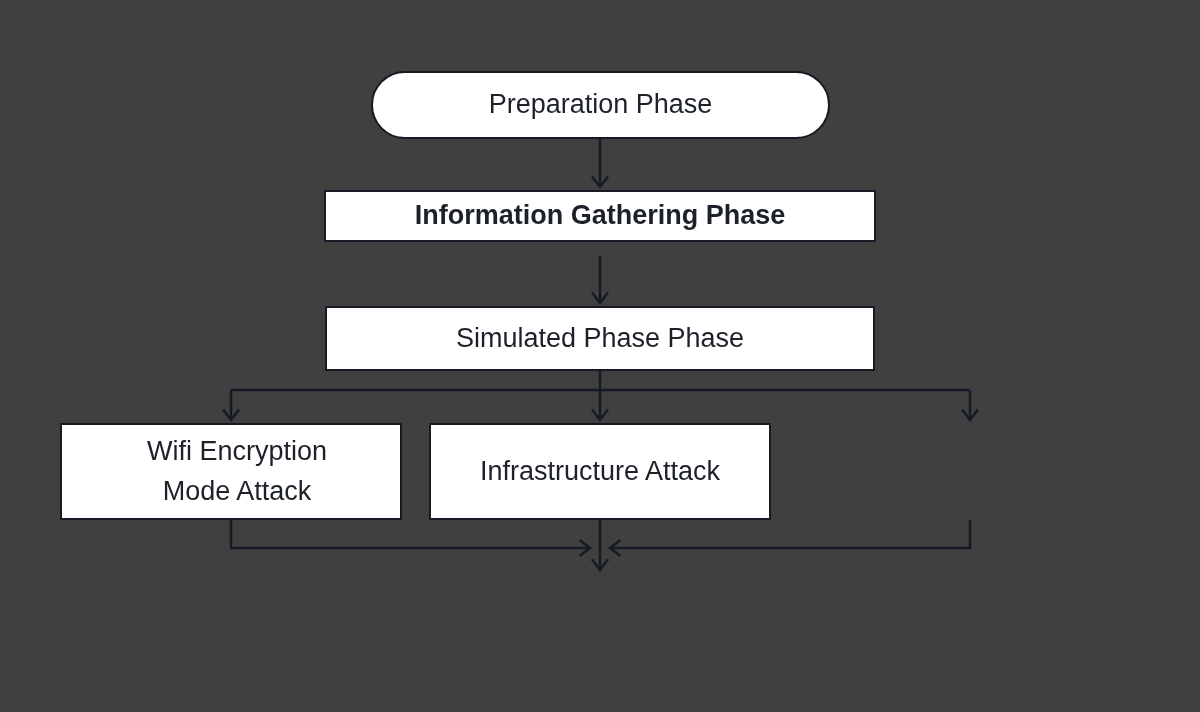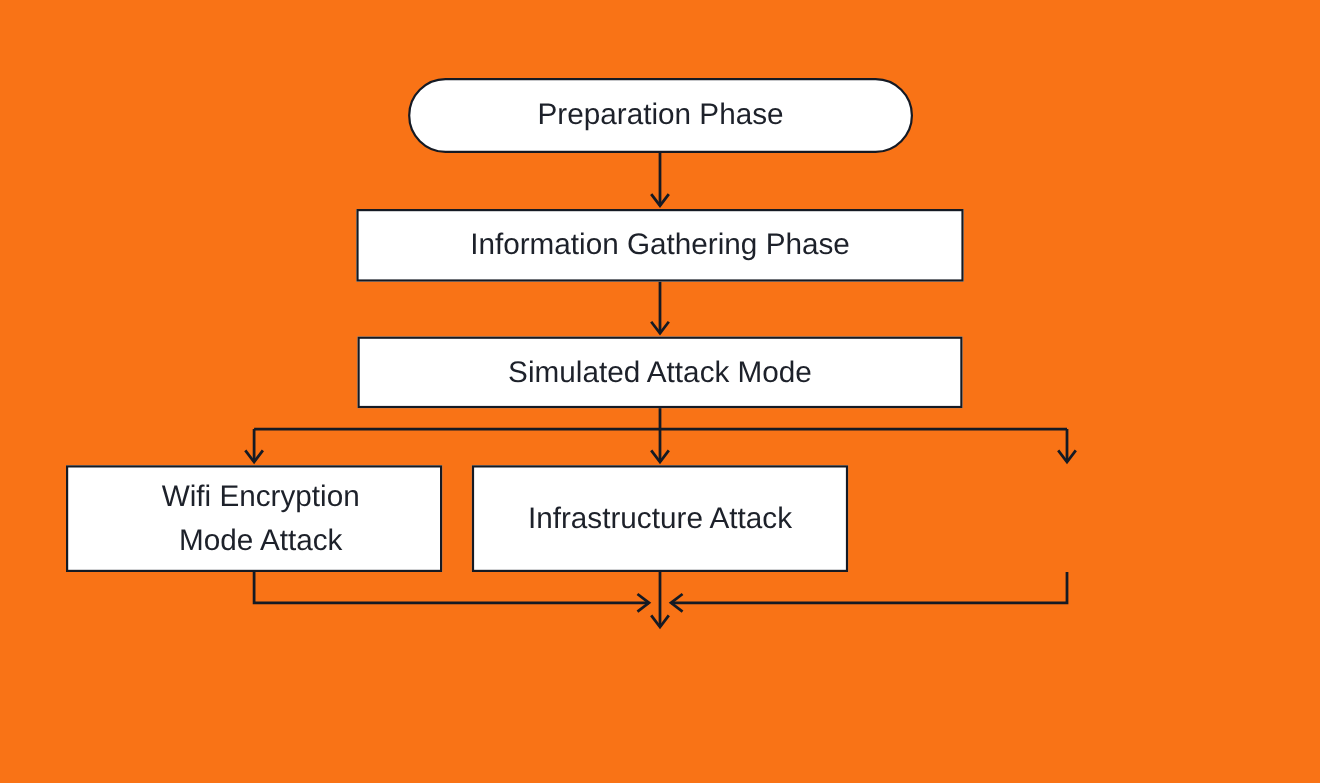--- a/index.html
+++ b/index.html
@@ -7,21 +7,21 @@
     padding: 0;
   }
   body {
     font-family: "Liberation Sans", "DejaVu Sans", sans-serif;
     background: #40B3E3;
   }
   .stage {
     position: relative;
     width: 1200px;
     height: 712px;
-    background: #f97316;
+    background: #404040;
     overflow: hidden;
   }
   .connector-layer {
     position: absolute;
     left: 0;
     top: 0;
     width: 1200px;
     height: 712px;
   }
   .connector-layer path {
@@ -41,21 +41,21 @@
     line-height: 1.45;
     display: flex;
     align-items: center;
     justify-content: center;
     text-align: center;
   }
   .stadium {
     border-radius: 35px;
   }
   .node-preparation   { left: 371px; top: 71px;  width: 459px; height: 68px; }
-  .node-information   { left: 324px; top: 190px; width: 552px; height: 66px; }
+  .node-information   { left: 324px; top: 190px; width: 552px; height: 52px; font-weight: bold; }
   .node-simulated     { left: 325px; top: 306px; width: 550px; height: 65px; }
   .node-wifi          { left: 60px;  top: 423px; width: 342px; height: 97px; padding-left: 12px; }
   .node-wifi span     { max-width: 232px; }
   .node-infra         { left: 429px; top: 423px; width: 342px; height: 97px; }
   .node-client        { left: 799px; top: 423px; width: 342px; height: 97px; }
   .node-reporting     { left: 371px; top: 573px; width: 459px; height: 69px; }
 </style>
 </head>
 <body>
 
@@ -107,21 +107,21 @@
 
   <div class="node stadium node-preparation">
     <span>Preparation Phase</span>
   </div>
 
   <div class="node node-information">
     <span>Information Gathering Phase</span>
   </div>
 
   <div class="node node-simulated">
-    <span>Simulated Attack Mode</span>
+    <span>Simulated Phase Phase</span>
   </div>
 
   <div class="node node-wifi">
     <span>Wifi Encryption Mode Attack</span>
   </div>
 
   <div class="node node-infra">
     <span>Infrastructure Attack</span>
   </div>
 

